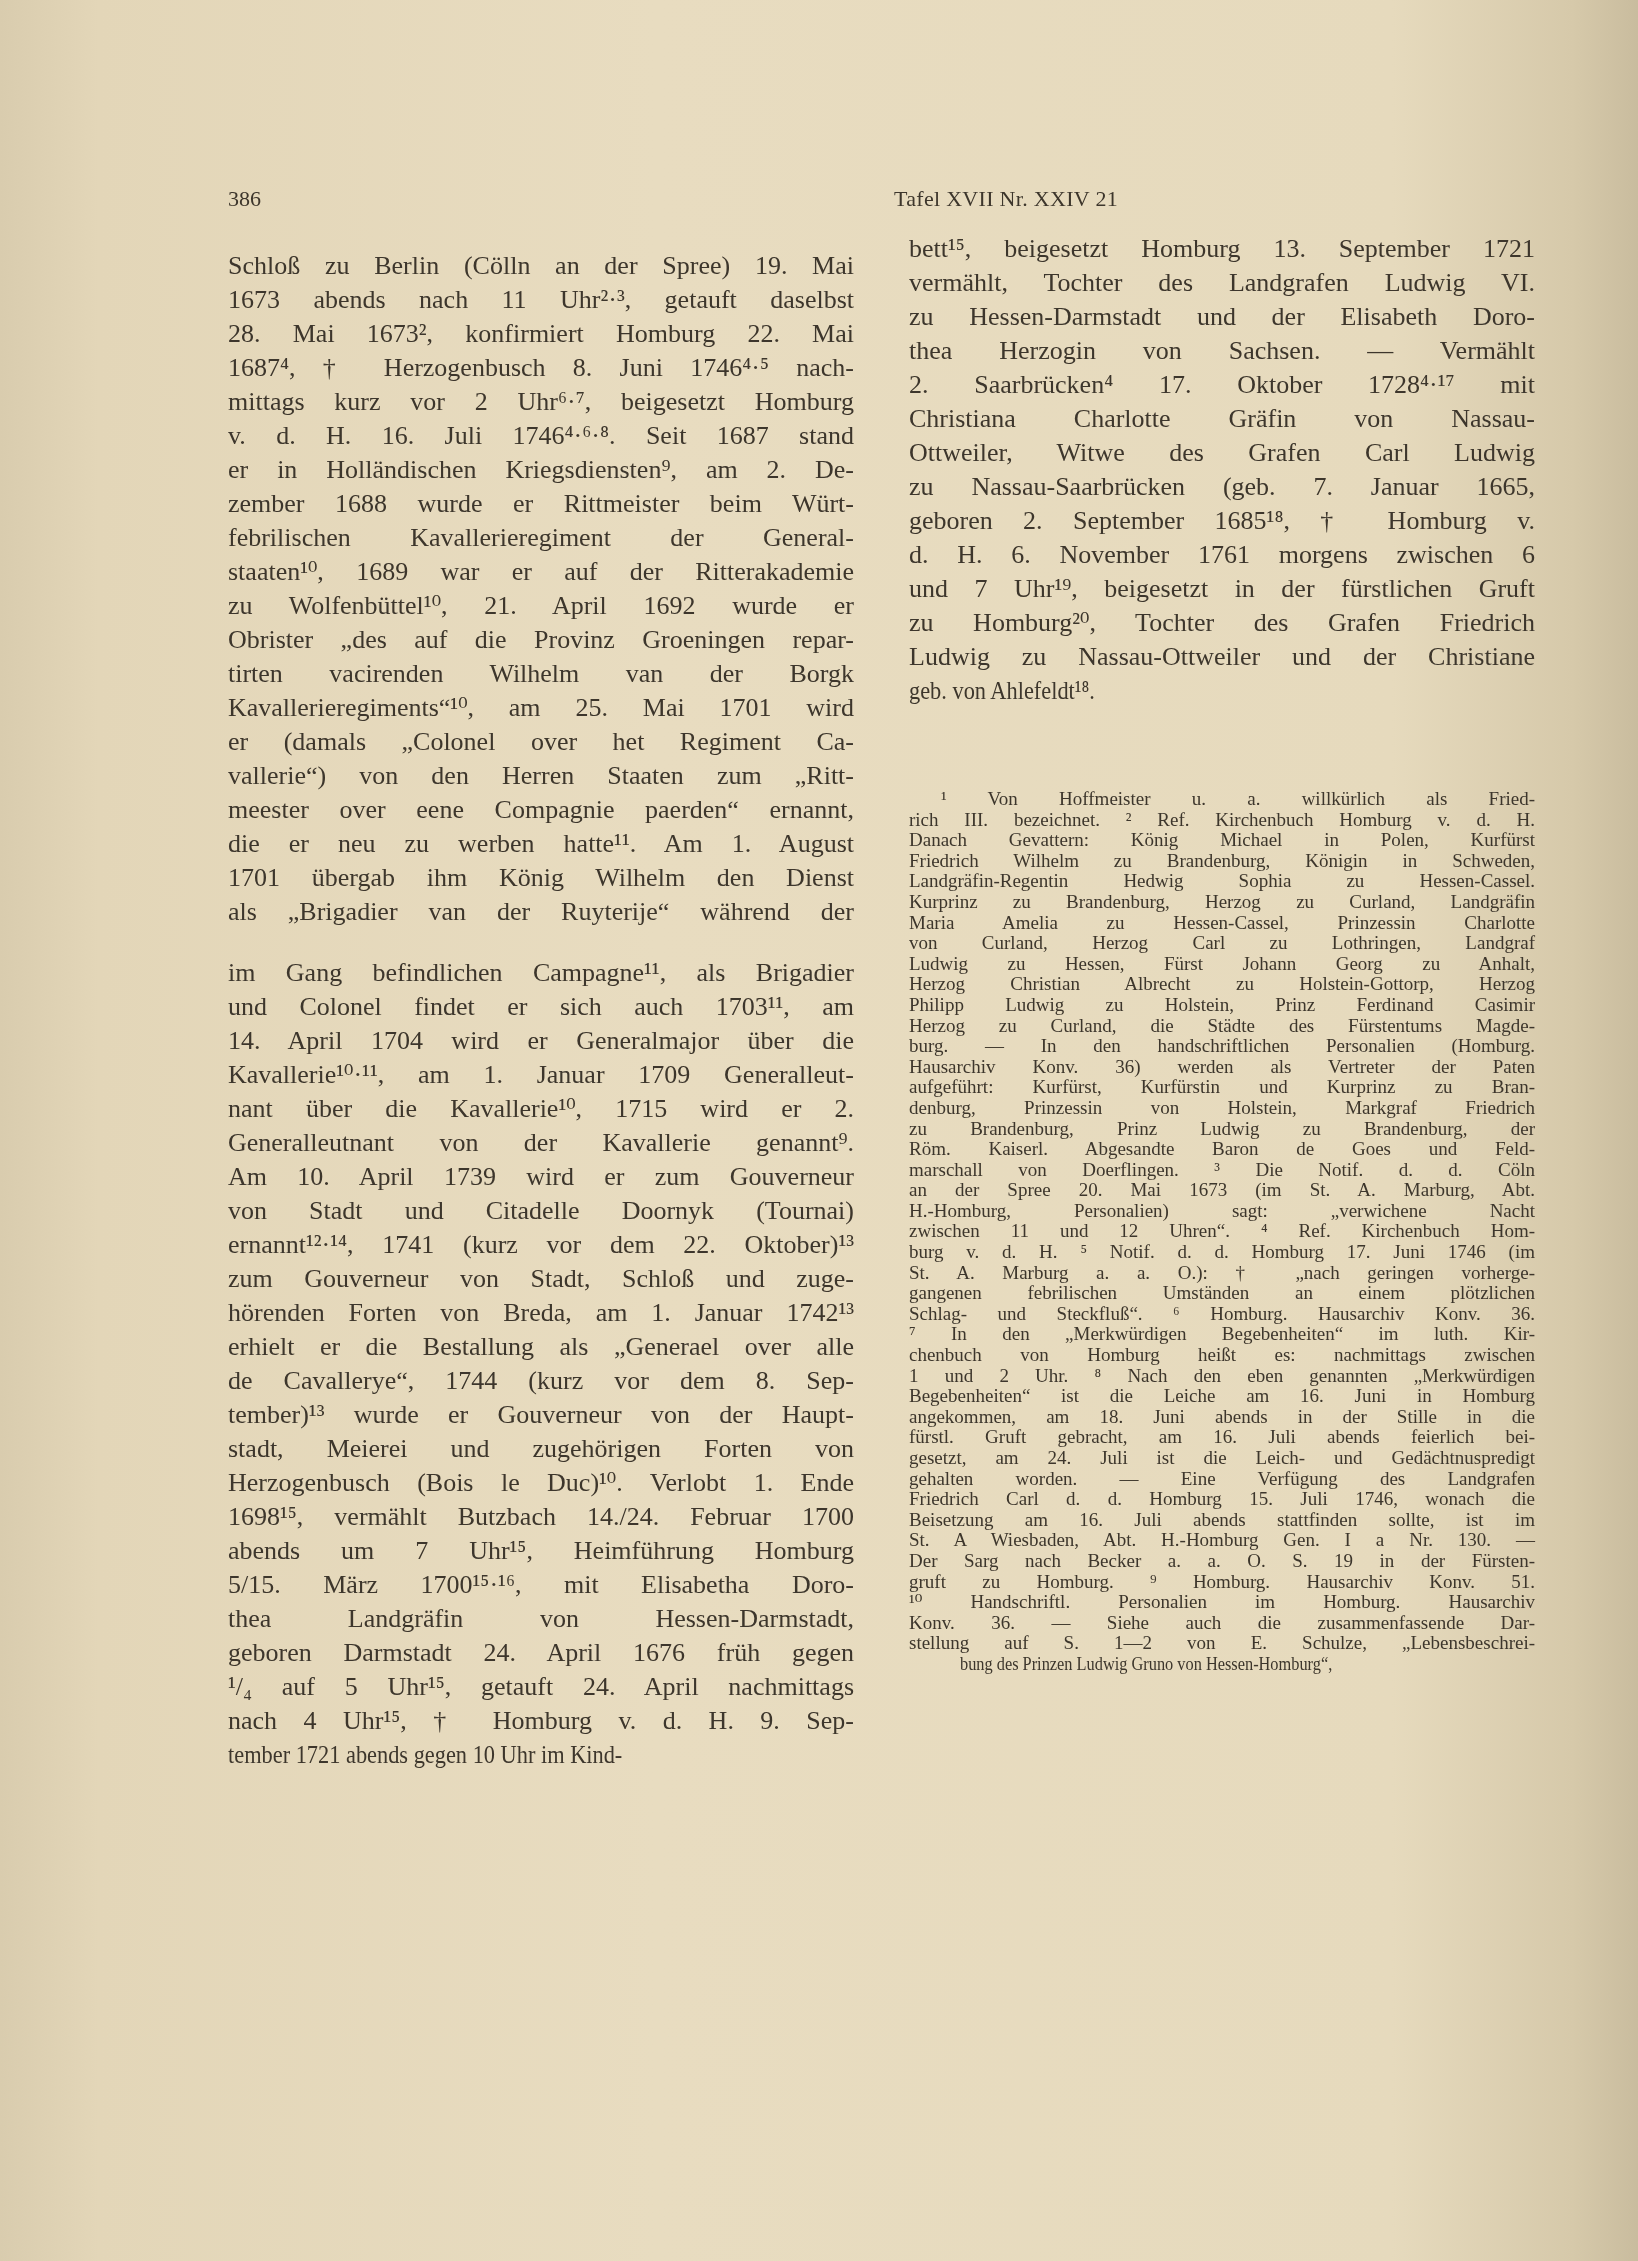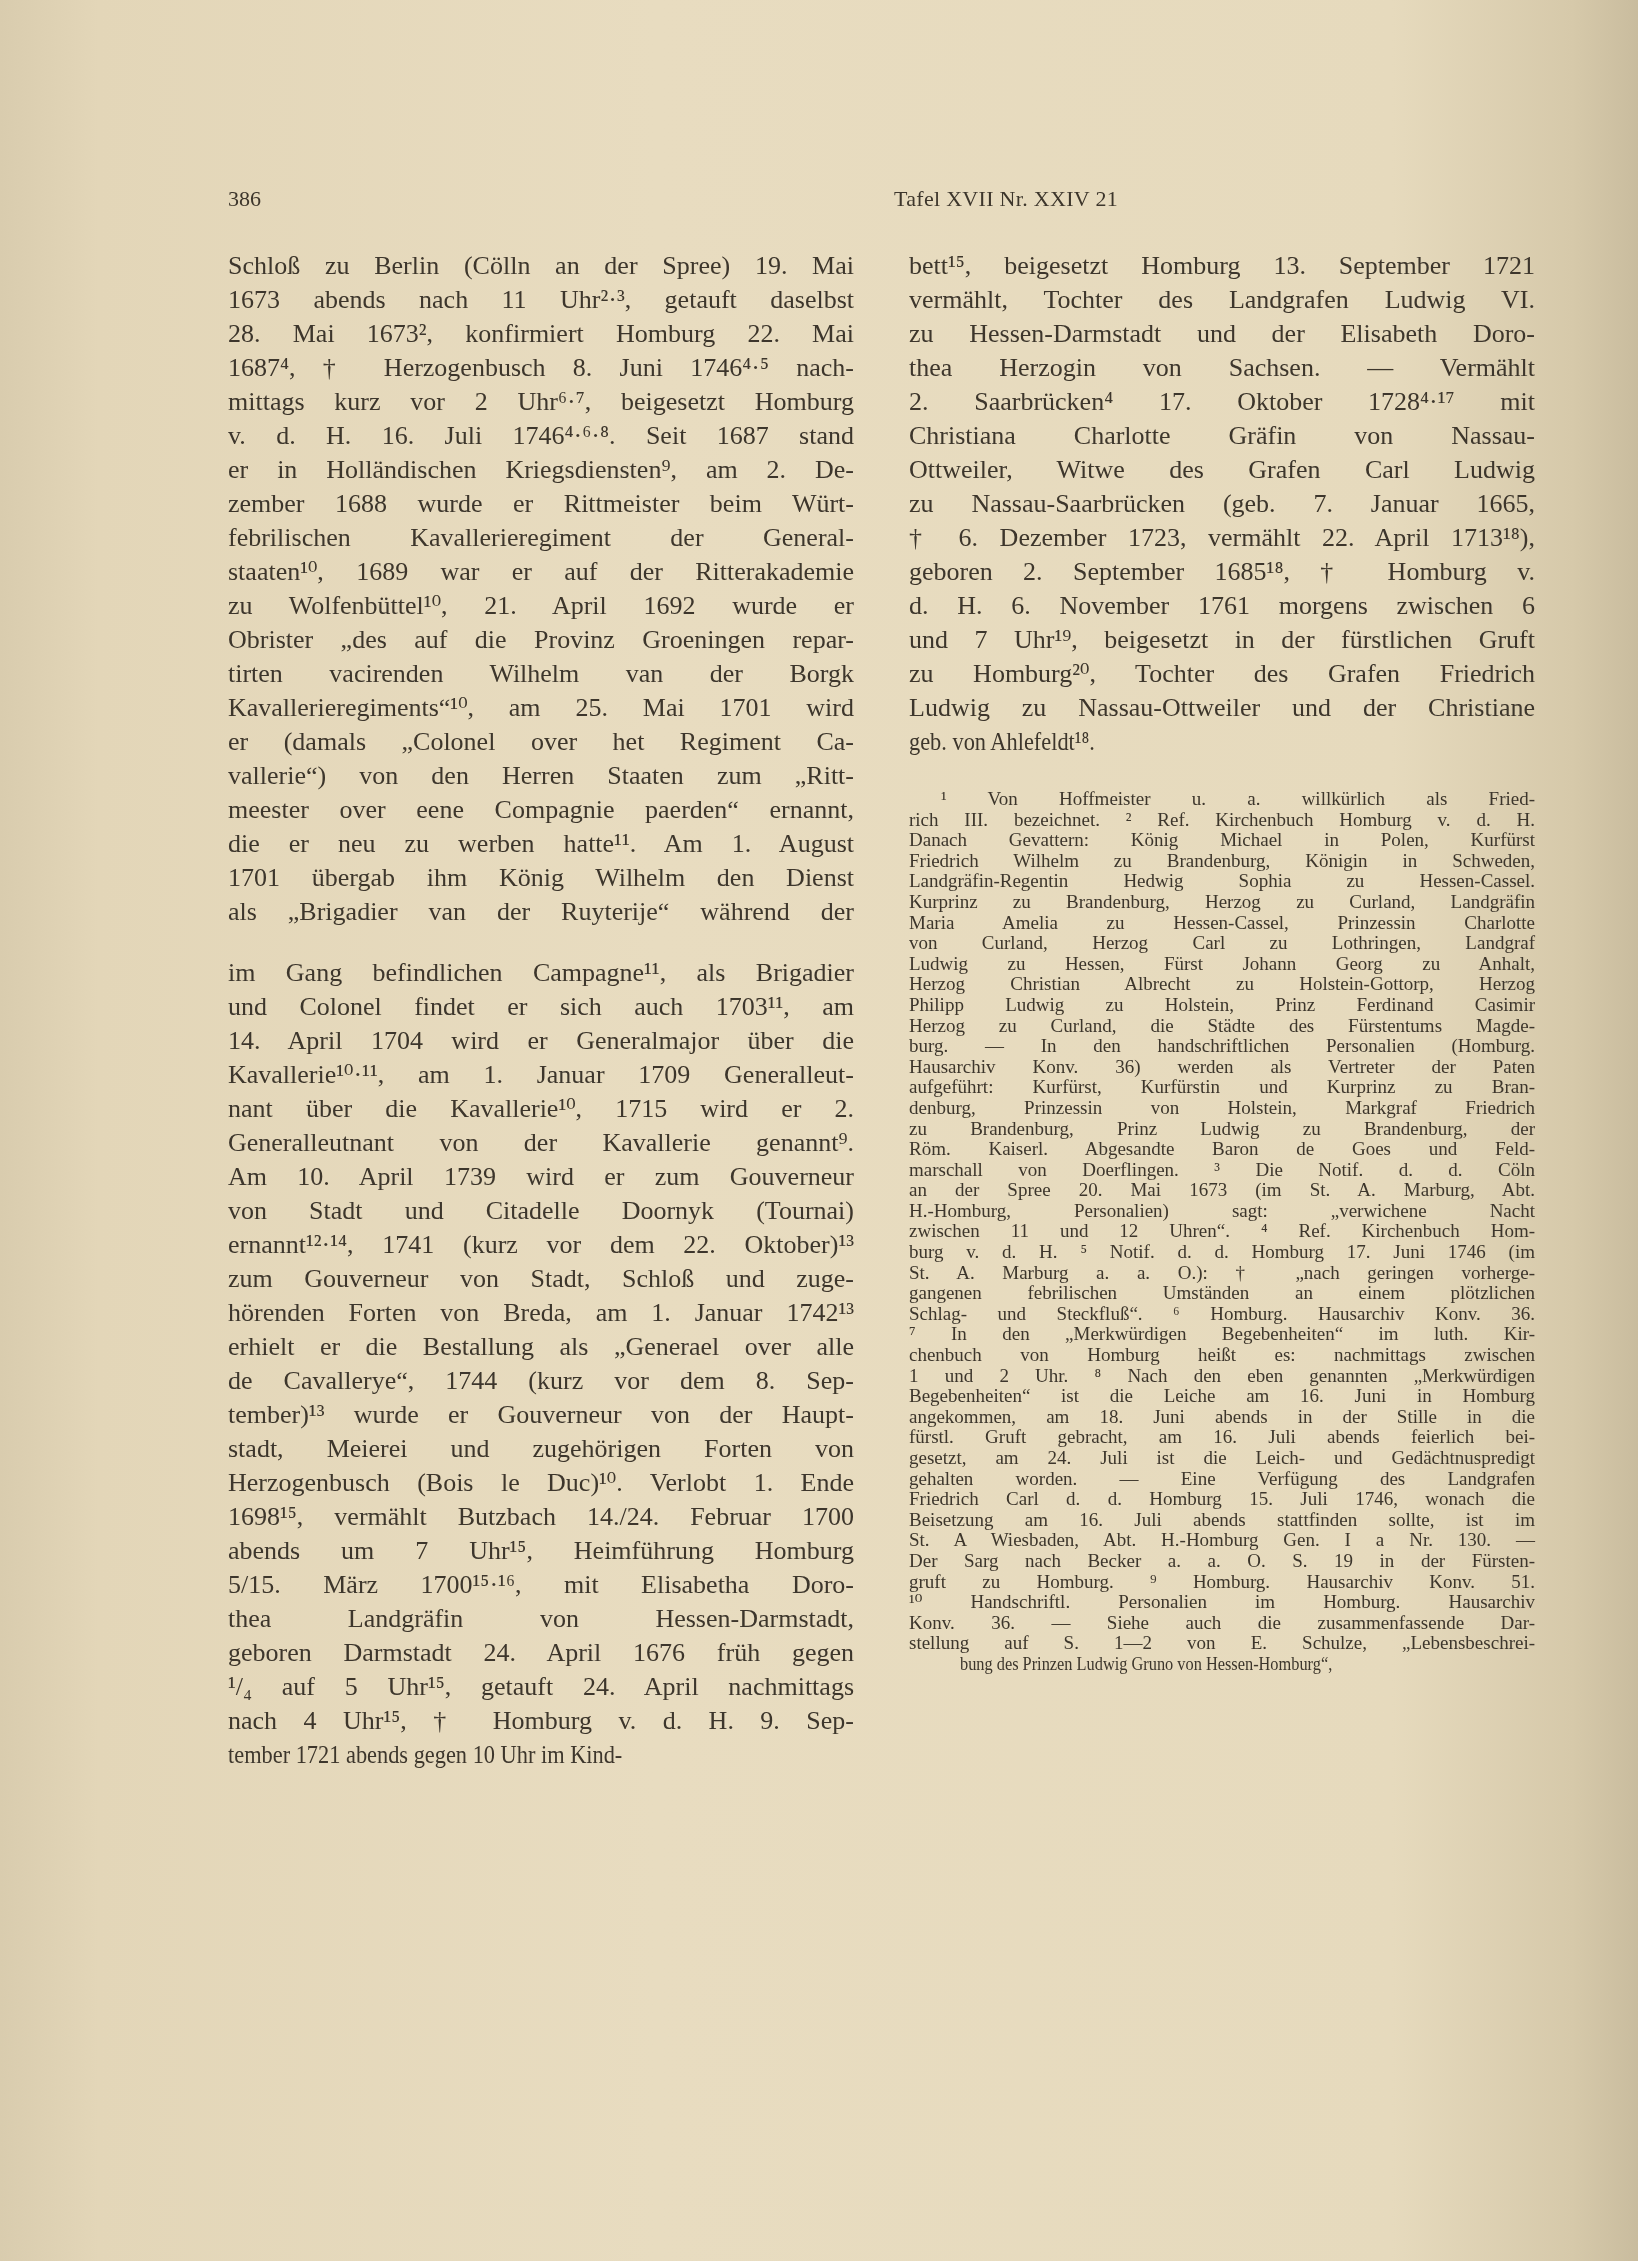--- a/index.html
+++ b/index.html
@@ -9,21 +9,21 @@
     position: relative; overflow: hidden;
     font-family: "Liberation Serif", "DejaVu Serif", serif;
     color: #3d362c;
   }
   .page { position: absolute; left: 0; top: 0; width: 1639px; height: 2261px; }
   .header { position: absolute; top: 186px; left: 228px; width: 1293px; height: 33px; font-size: 22px; }
   .page-number { position: absolute; left: 0; top: 0; }
   .running-head { position: absolute; left: 778px; top: 0; transform: translateX(-50%); white-space: nowrap; letter-spacing: 0.3px; }
   .col { position: absolute; }
   .col-left { left: 228px; top: 249px; width: 626px; }
-  .col-right { left: 909px; top: 249px; width: 626px; }
+  .col-right { left: 909px; top: 232px; width: 626px; }
   .line {
     display: block; white-space: nowrap;
     font-size: 26px; height: 34px; line-height: 34px;
     text-align: justify; text-align-last: justify;
     transform-origin: left center;
     font-stretch: condensed;
   }
   .line.last { text-align-last: left; }
   .footnotes { position: absolute; left: 909px; top: 789px; width: 626px; }
   .fline {
@@ -92,21 +92,20 @@
     </div>
   <div class="col col-right" id="right-col">
       <span class="line" style="display: block;">bett¹⁵, beigesetzt Homburg 13. September 1721</span>
       <span class="line" style="display: block;">vermählt, Tochter des Landgrafen Ludwig VI.</span>
       <span class="line" style="display: block;">zu Hessen-Darmstadt und der Elisabeth Doro-</span>
       <span class="line" style="display: block;">thea Herzogin von Sachsen. — Vermählt</span>
       <span class="line" style="display: block;">2. Saarbrücken⁴ 17. Oktober 1728⁴·¹⁷ mit</span>
       <span class="line" style="display: block;">Christiana Charlotte Gräfin von Nassau-</span>
       <span class="line" style="display: block;">Ottweiler, Witwe des Grafen Carl Ludwig</span>
       <span class="line" style="display: block;">zu Nassau-Saarbrücken (geb. 7. Januar 1665,</span>
-      <span class="line" style="display: block;">† 6. Dezember 1723, vermählt 22. April 1713¹⁸),</span>
       <span class="line" style="display: block;">geboren 2. September 1685¹⁸, † Homburg v.</span>
       <span class="line" style="display: block;">d. H. 6. November 1761 morgens zwischen 6</span>
       <span class="line" style="display: block;">und 7 Uhr¹⁹, beigesetzt in der fürstlichen Gruft</span>
       <span class="line" style="display: block;">zu Homburg²⁰, Tochter des Grafen Friedrich</span>
       <span class="line" style="display: block;">Ludwig zu Nassau-Ottweiler und der Christiane</span>
       <span class="line last" style="display: block; transform: scaleX(0.86); width: 728px; text-align-last: left;">geb. von Ahlefeldt¹⁸.</span>
     </div>
   <div class="footnotes" id="footnotes">
       <span class="fline first" style="display: block;">¹ Von Hoffmeister u. a. willkürlich als Fried-</span>
       <span class="fline" style="display: block;">rich III. bezeichnet.  ² Ref. Kirchenbuch Homburg v. d. H.</span>

